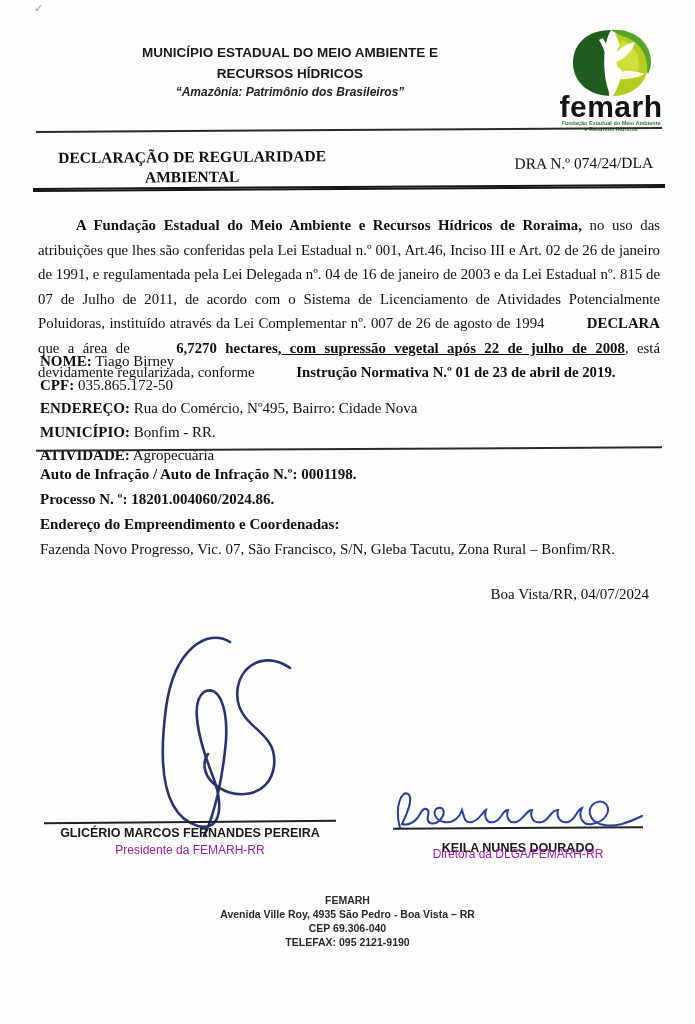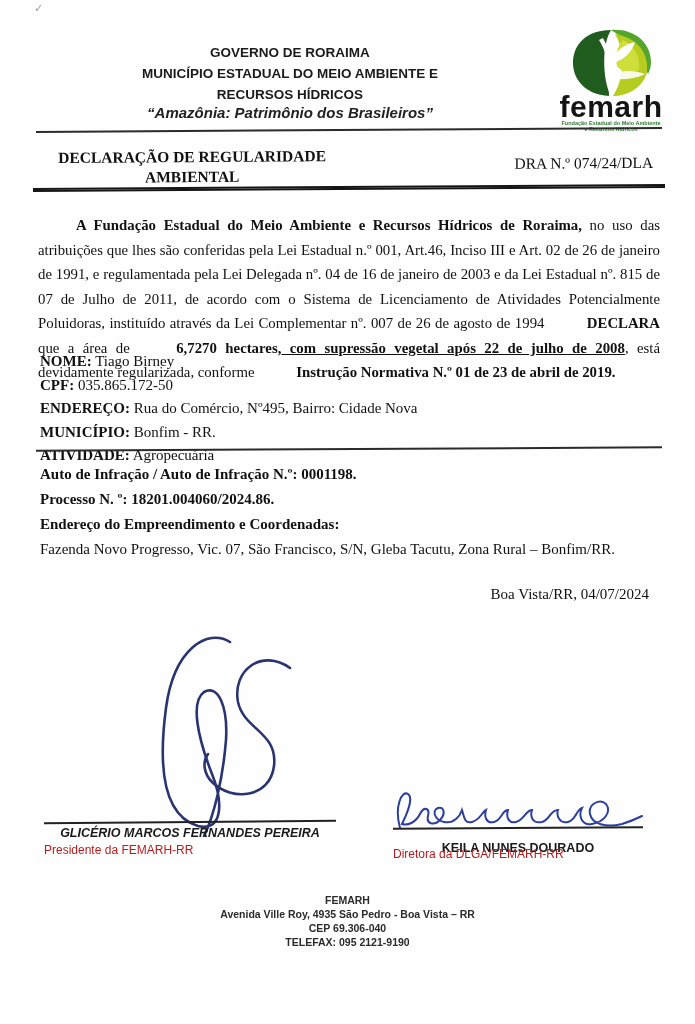--- a/index.html
+++ b/index.html
@@ -23,21 +23,21 @@
   
   .header { position: absolute; left: 0; top: 38px; width: 695px; height: 92px; }
   .header-text {
     position: absolute; left: 70px; top: 4px; width: 440px;
     text-align: center;
     font-family: "Liberation Sans", sans-serif;
     font-weight: bold; font-size: 13.5px; line-height: 21px;
     color: #1a1a1a;
   }
   .header-motto {
-    font-size: 15px; font-style: italic; line-height: 16px;
+    font-size: 12px; font-style: italic; line-height: 16px;
     color: #222;
   }
   .logo {
     position: absolute; left: 536px; top: -12px; width: 150px;
     text-align: center;
   }
   .logo-mark { display: block; margin: 0 auto; }
   .logo-word {
     font-family: "Liberation Sans", sans-serif;
     font-weight: bold; font-size: 30px; letter-spacing: 0.5px;
@@ -99,44 +99,43 @@
   .sig-right-line {
     position: absolute; left: 393px; top: 827px; width: 250px; height: 1.5px;
     background: #222; transform: rotate(-0.4deg);
   }
   .sig-name {
     position: absolute; font-family: "Liberation Sans", sans-serif;
     font-weight: bold; font-size: 12.5px; color: #1a1a1a; text-align: center;
   }
   .sig-role {
     position: absolute; font-family: "Liberation Sans", sans-serif;
-    font-size: 12px; color: #b91c1c; 
-  }
-  .sig-name-left { left: 44px; top: 826px; width: 292px; font-style: italic; }
+    font-size: 12px; color: #a21caf; text-align: center;
+  }
+  .sig-name-left { left: 44px; top: 826px; width: 292px; }
   .sig-role-left { left: 44px; top: 843px; width: 292px; }
   .sig-name-right { left: 393px; top: 841px; width: 250px; }
   .sig-role-right { left: 393px; top: 847px; width: 250px; }
   
   .footer {
     position: absolute; left: 0; top: 893px; width: 695px;
     text-align: center;
     font-family: "Liberation Sans", sans-serif;
     font-weight: bold; font-size: 10.5px; line-height: 14px; color: #2b2b2b;
   }
 </style>
 </head>
 <body>
 
 <div class="page">
 
   <span class="check-mark">✓</span>
 
   <div class="header">
     <div class="header-text">
-      <div>GOVERNO DE RORAIMA</div>
       <div>MUNICÍPIO ESTADUAL DO MEIO AMBIENTE E</div>
       <div>RECURSOS HÍDRICOS</div>
       <div class="header-motto">“Amazônia: Patrimônio dos Brasileiros”</div>
     </div>
     <div class="logo">
       <svg class="logo-mark" width="92" height="74" viewBox="0 0 92 74">
         <g>
 
           <path d="M46 4 C22 4, 8 18, 8 37 C8 56, 24 70, 46 70 C38 56, 36 20, 46 4 Z" fill="#1f5c1d"></path>
           <path d="M46 4 C68 2, 86 16, 86 36 C86 40, 85 44, 83 48 C70 20, 56 10, 46 4 Z" fill="#53a52b"></path>

